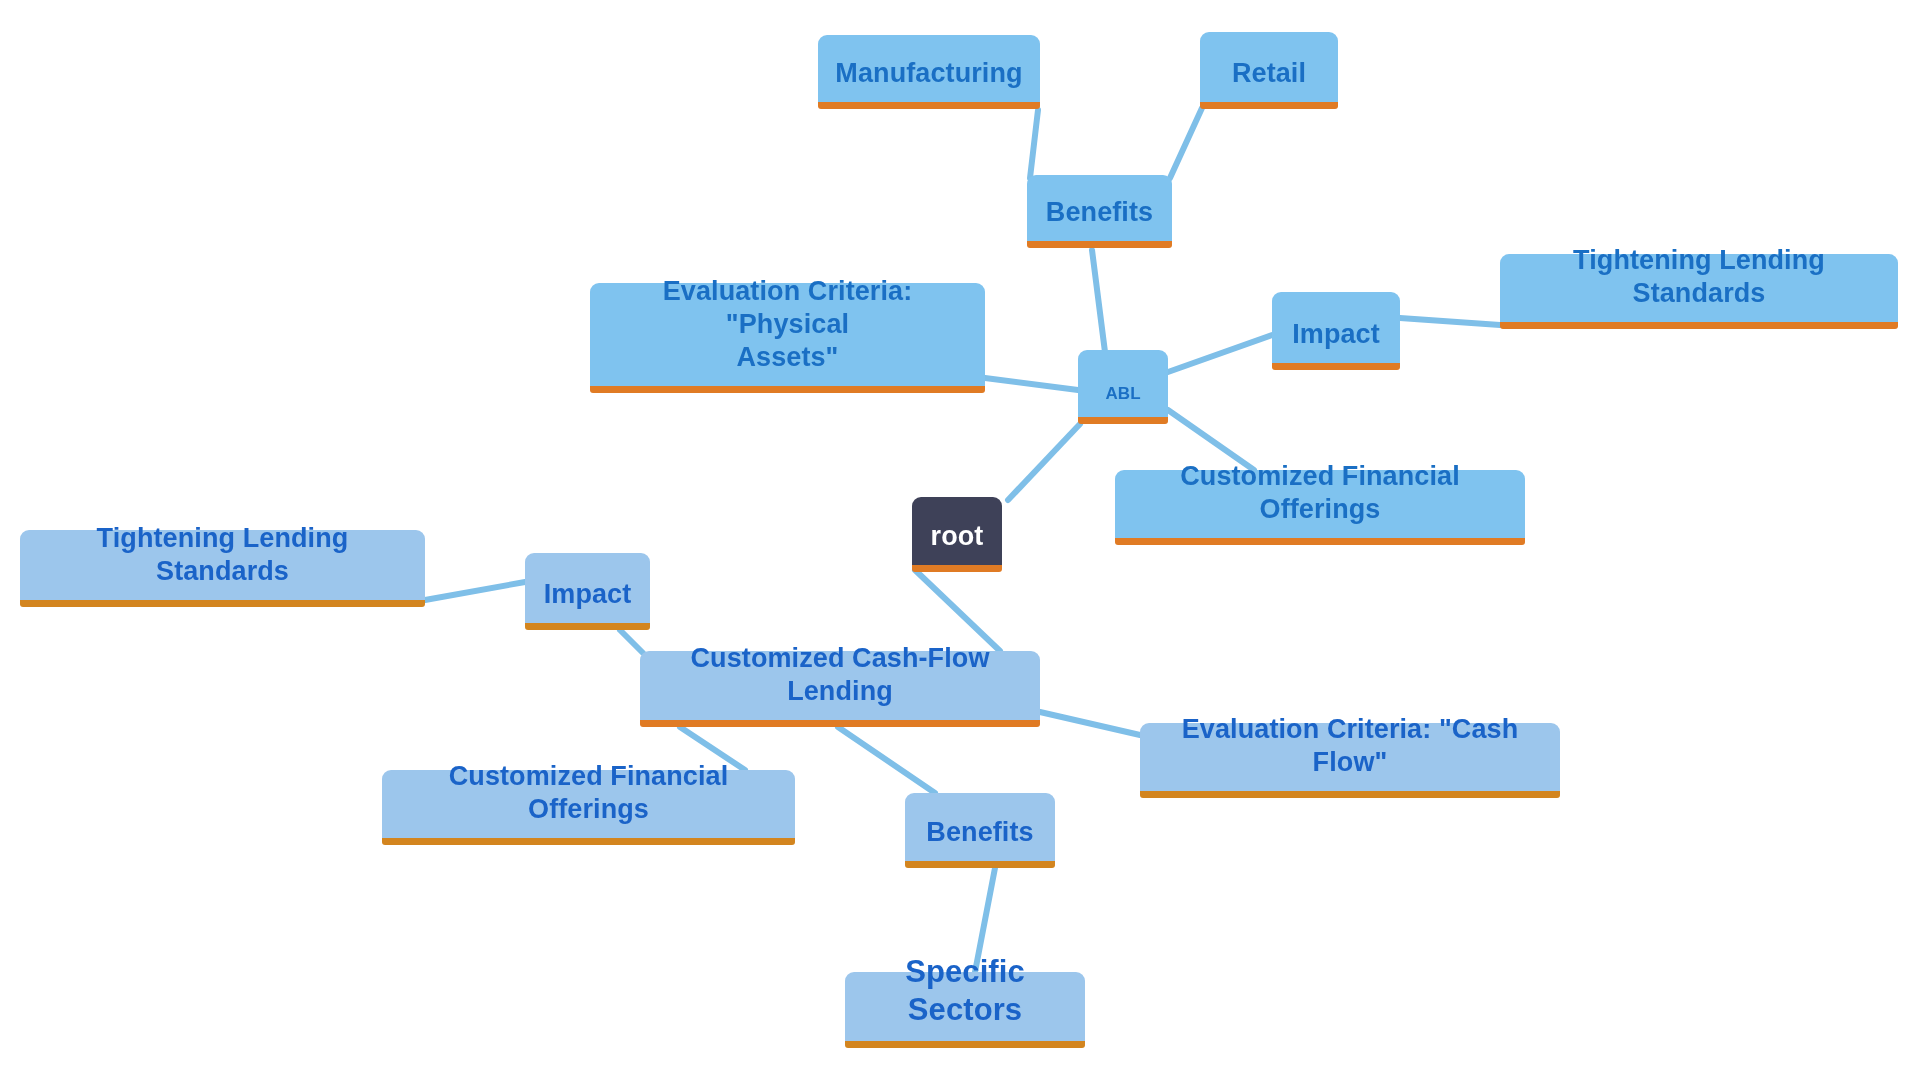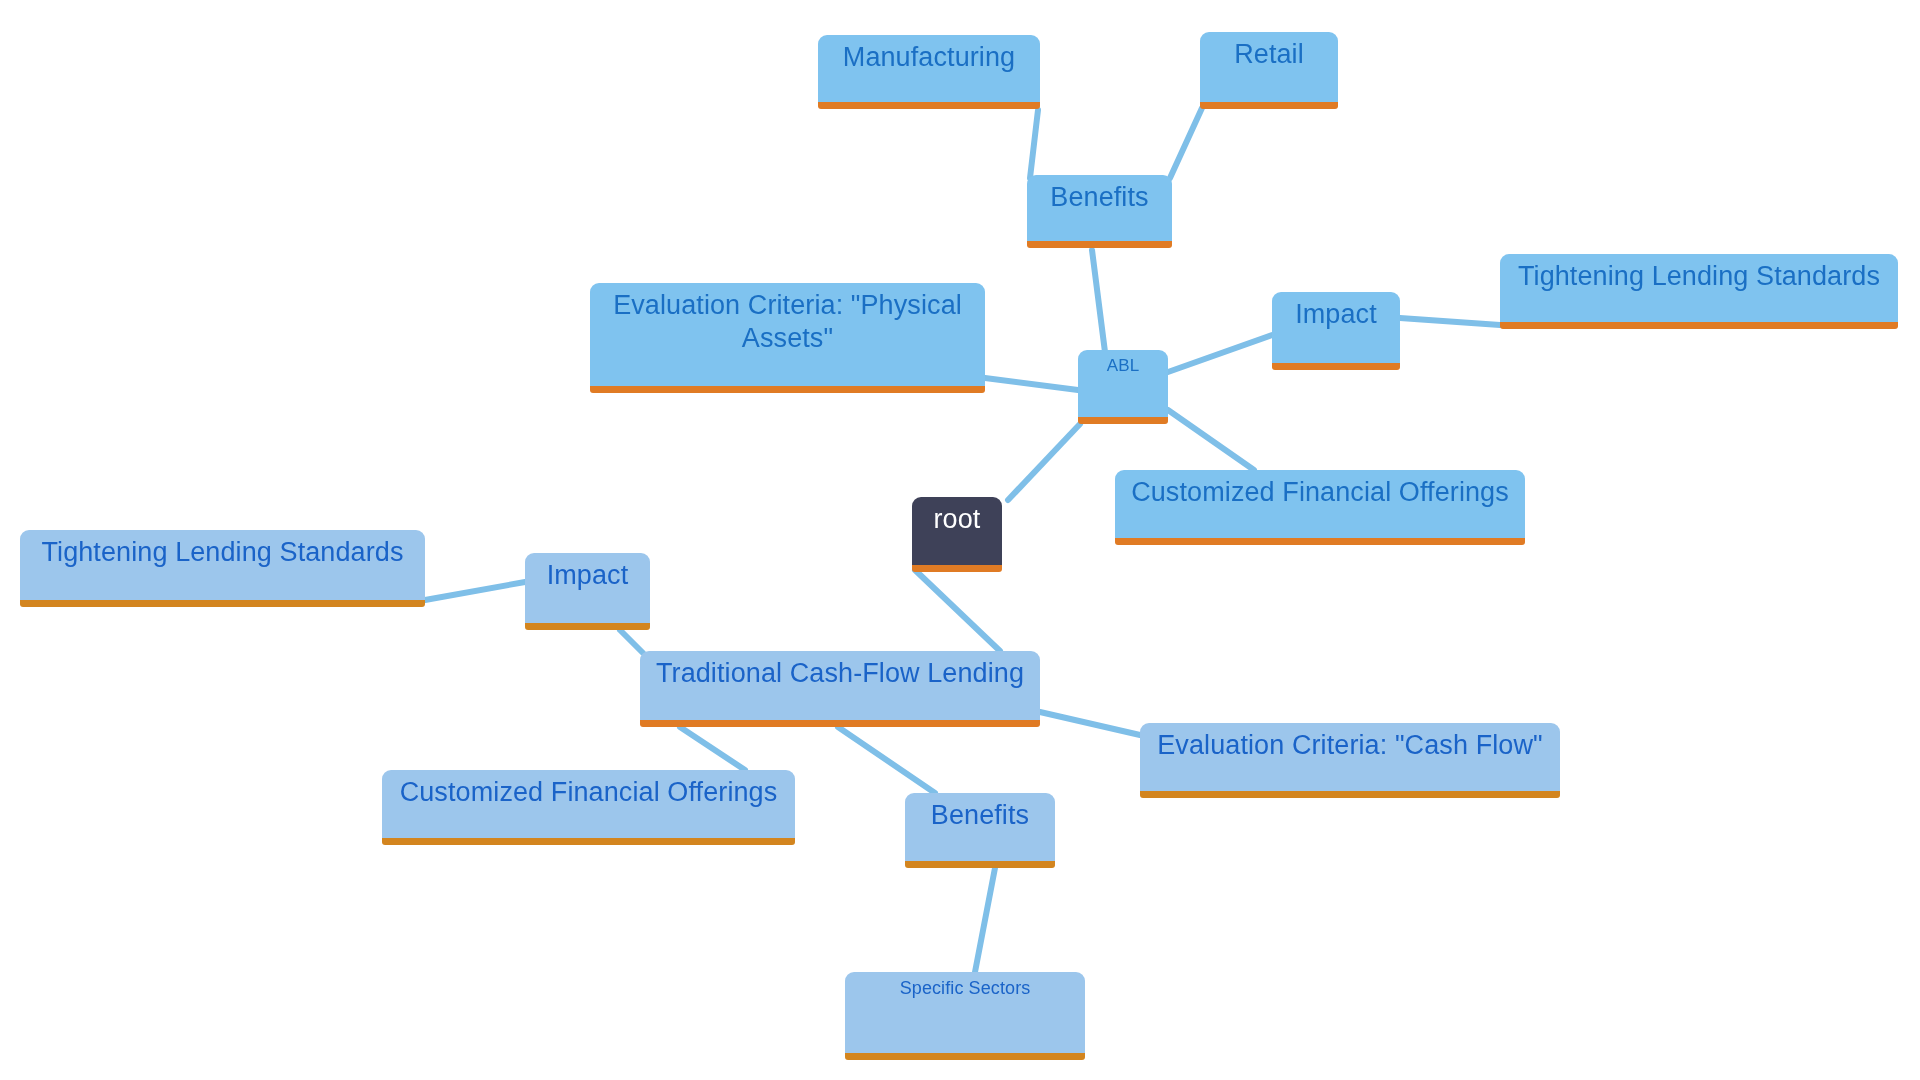--- a/index.html
+++ b/index.html
@@ -23,32 +23,32 @@
     left: 0;
     top: 0;
     width: 1920px;
     height: 1080px;
     pointer-events: none;
   }
   .node {
     position: absolute;
     box-sizing: border-box;
     display: flex;
-    align-items: flex-start;
+    align-items: flex-end;
     justify-content: center;
     text-align: center;
     border-radius: 9px 9px 3px 3px;
     background: #7fc3ef;
     color: #1a6fc4;
     border-bottom: 7px solid #e07b24;
     font-size: 27px;
-    font-weight: 400;
+    font-weight: 700;
     line-height: 1.22;
     letter-spacing: 0.1px;
-    padding: 6px 14px;
+    padding: 12px 14px;
     white-space: pre-line;
   }
   .node.root {
     background: #3e4158;
     color: #ffffff;
     border-bottom: 7px solid #e07b24;
   }
   .node.muted {
     background: #9cc6ec;
     color: #1a63c8;
@@ -84,21 +84,21 @@
       <div class="node root" style="left: 912px; top: 497px; width: 90px; height: 75px; font-size: 27px;"><span>root</span></div>
       <div class="node" style="left: 1078px; top: 350px; width: 90px; height: 74px; font-size: 17px;"><span>ABL</span></div>
       <div class="node" style="left: 1027px; top: 175px; width: 145px; height: 73px; font-size: 27px;"><span>Benefits</span></div>
       <div class="node" style="left: 818px; top: 35px; width: 222px; height: 74px; font-size: 27px;"><span>Manufacturing</span></div>
       <div class="node" style="left: 1200px; top: 16px; width: 138px; height: 77px; font-size: 27px; margin-top: 16px;"><span>Retail</span></div>
       <div class="node" style="left: 590px; top: 283px; width: 395px; height: 110px; font-size: 27px;"><span>Evaluation Criteria: "Physical
 Assets"</span></div>
       <div class="node" style="left: 1272px; top: 292px; width: 128px; height: 78px; font-size: 27px;"><span>Impact</span></div>
       <div class="node" style="left: 1500px; top: 254px; width: 398px; height: 75px; font-size: 27px;"><span>Tightening Lending Standards</span></div>
       <div class="node" style="left: 1115px; top: 470px; width: 410px; height: 75px; font-size: 27px;"><span>Customized Financial Offerings</span></div>
-      <div class="node muted" style="left: 640px; top: 651px; width: 400px; height: 76px; font-size: 27px;"><span>Traditional Cash-Flow Lending</span></div>
+      <div class="node muted" style="left: 640px; top: 651px; width: 400px; height: 76px; font-size: 27px;"><span>Customized Cash-Flow Lending</span></div>
       <div class="node muted-b" style="left: 525px; top: 553px; width: 125px; height: 77px; font-size: 27px;"><span>Impact</span></div>
       <div class="node muted-b" style="left: 20px; top: 530px; width: 405px; height: 77px; font-size: 27px;"><span>Tightening Lending Standards</span></div>
       <div class="node muted-b" style="left: 382px; top: 770px; width: 413px; height: 75px; font-size: 27px;"><span>Customized Financial Offerings</span></div>
       <div class="node muted-b" style="left: 905px; top: 793px; width: 150px; height: 75px; font-size: 27px;"><span>Benefits</span></div>
-      <div class="node muted-b" style="left: 845px; top: 972px; width: 240px; height: 88px; font-size: 18px;"><span>Specific Sectors</span></div>
+      <div class="node muted-b" style="left: 845px; top: 972px; width: 240px; height: 76px; font-size: 31px;"><span>Specific Sectors</span></div>
       <div class="node muted-b" style="left: 1140px; top: 723px; width: 420px; height: 75px; font-size: 27px;"><span>Evaluation Criteria: "Cash Flow"</span></div>
     </div>
 </div>
 
 </body></html>

